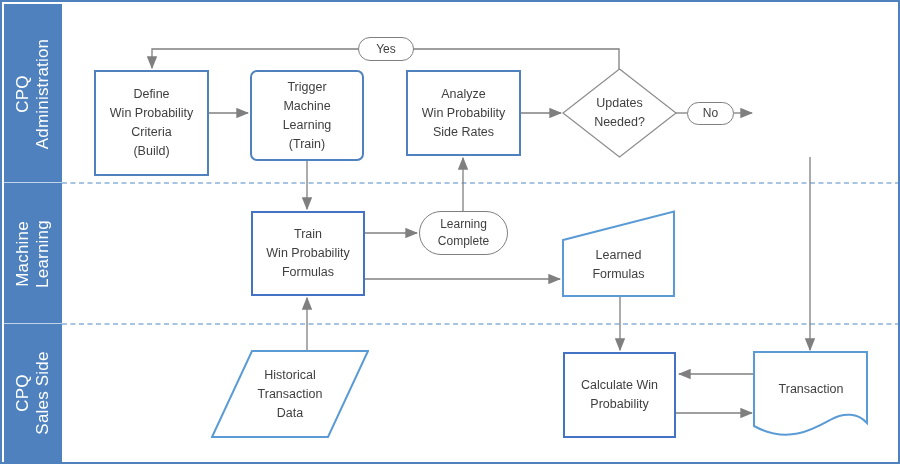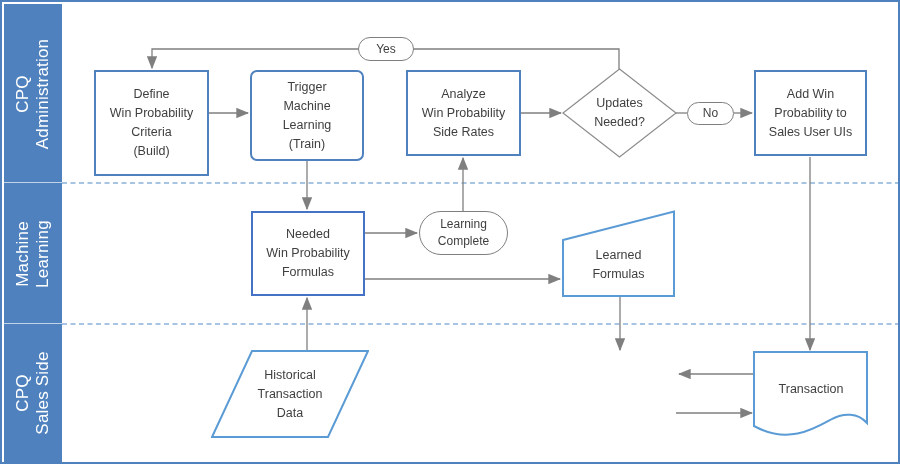--- a/index.html
+++ b/index.html
@@ -112,34 +112,29 @@
 Win Probability
 Side Rates</div>
   </div>
   <div class="shape" style="left:560px;top:66px;width:115px;height:90px;">
     <svg width="115" height="90" viewBox="0 0 115 90">
       <polygon class="shape-outline-gray" points="57.5,1 114,45 57.5,89 1,45"></polygon>
     </svg>
     <div class="node-label">Updates
 Needed?</div>
   </div>
-  <div class="node proc-steel" style="left:752px;top:68px;width:113px;height:86px;">
-    <div class="node-label">Add Win
-Probability to
-Sales User UIs</div>
-  </div>
   <div class="pill" style="left:356px;top:35px;width:56px;height:24px;border-radius:12px;">
     <span>Yes</span>
   </div>
   <div class="pill" style="left:685px;top:100px;width:47px;height:23px;border-radius:12px;">
     <span>No</span>
   </div>
 
   <div class="node proc-accent" style="left:249px;top:209px;width:114px;height:85px;">
-    <div class="node-label">Needed
+    <div class="node-label">Train
 Win Probability
 Formulas</div>
   </div>
   <div class="pill" style="left:417px;top:209px;width:89px;height:44px;border-radius:22px;">
     <span class="node-label" style="white-space:pre-line;">Learning
 Complete</span>
   </div>
   <div class="shape" style="left:560px;top:208px;width:113px;height:87px;">
     <svg width="113" height="87" viewBox="0 0 113 87">
       <polygon class="shape-outline-light" points="1,30 112,1.5 112,86 1,86"></polygon>
@@ -149,20 +144,24 @@
   </div>
 
   <div class="shape" style="left:209px;top:348px;width:158px;height:88px;">
     <svg width="158" height="88" viewBox="0 0 158 88">
       <polygon class="shape-outline-light" points="41,1 157,1 117,87 1,87"></polygon>
     </svg>
     <div class="node-label">Historical
 Transaction
 Data</div>
   </div>
+  <div class="node proc-accent" style="left:561px;top:350px;width:113px;height:86px;">
+    <div class="node-label">Calculate Win
+Probability</div>
+  </div>
   <div class="shape" style="left:751px;top:349px;width:116px;height:92px;">
     <svg width="116" height="92" viewBox="0 0 116 92">
       <path class="shape-outline-light" d="M 1,1 L 114,1 L 114,72 C 105,62 91,61 77,69 C 59,79 34,93 1,75 Z"></path>
     </svg>
     <div class="node-label" style="padding-bottom:16px;">Transaction</div>
   </div>
 
 </div>
 
 </body></html>

